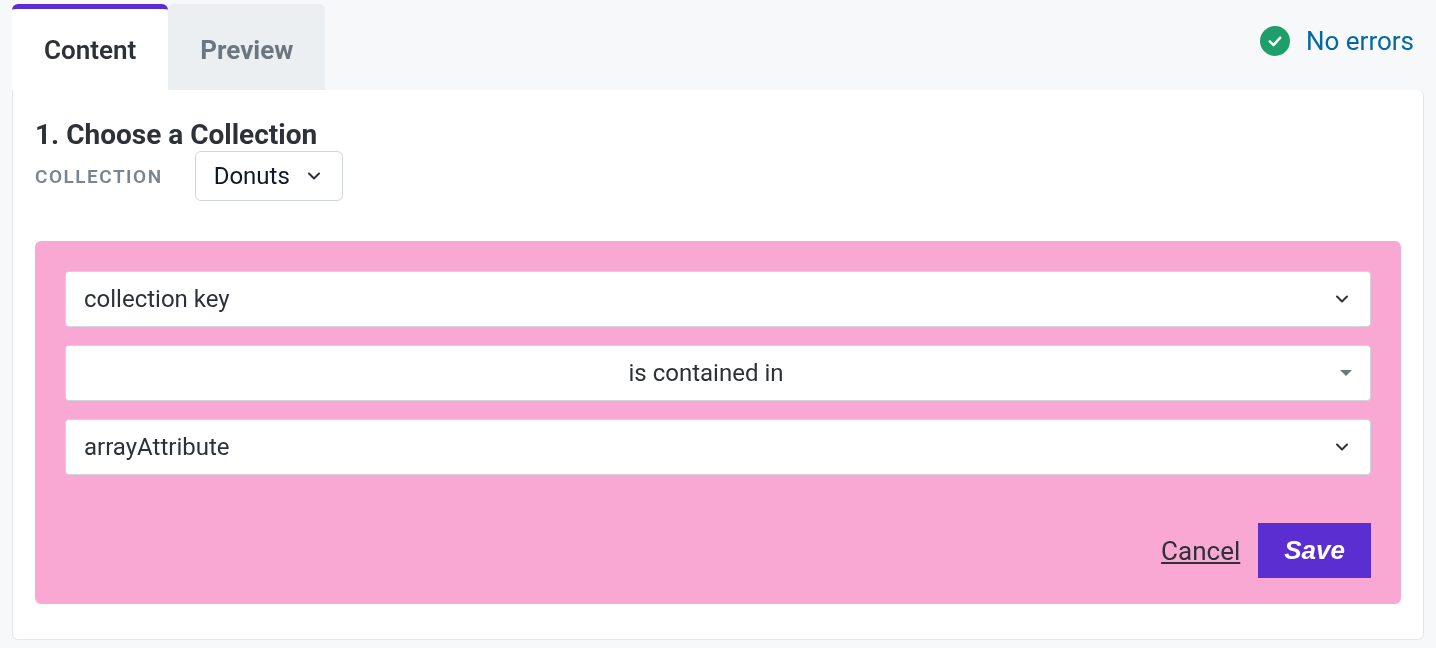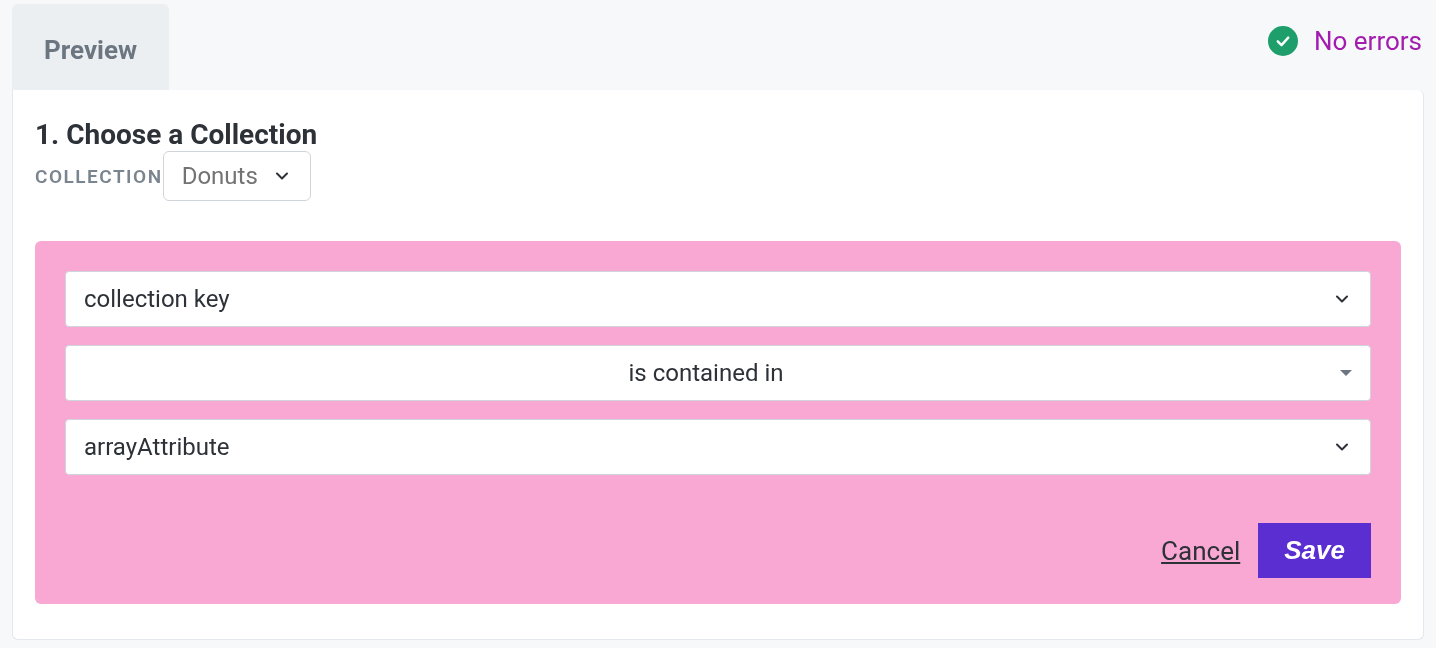--- a/index.html
+++ b/index.html
@@ -44,27 +44,27 @@
     border-top: 5px solid #5b2ed1;
   }
   .tab.inactive {
     background: #eceff2;
     color: #6b7680;
     font-weight: 700;
   }
 
   .status {
     position: absolute;
-    right: 2px;
+    right: 10px;
     top: 22px;
     display: flex;
     align-items: center;
     gap: 16px;
     font-size: 26px;
-    color: #a21caf;
+    color: #0369a1;
   }
   .status-icon {
     width: 30px;
     height: 30px;
     border-radius: 50%;
     background: #1d9e6a;
     display: flex;
     align-items: center;
     justify-content: center;
   }
@@ -82,38 +82,39 @@
 
   .section-title {
     font-size: 28px;
     font-weight: 700;
     color: #2d3138;
   }
 
   .collection-row {
     display: flex;
     align-items: center;
+    gap: 32px;
     margin-bottom: 40px;
   }
   .collection-label {
     font-size: 19px;
     font-weight: 600;
     letter-spacing: 1.5px;
     color: #7a858f;
     text-transform: uppercase;
   }
   .collection-select {
     display: flex;
     align-items: center;
     gap: 14px;
     border: 1px solid #cfd5db;
     border-radius: 6px;
     padding: 10px 18px;
     font-size: 24px;
-    color: #737373;
+    color: #0f172a;
     background: #fff;
     cursor: pointer;
   }
   .chevron-svg { display:block; }
 
   
   .filter-box {
     background: #f9a8d4;
     border-radius: 6px;
     padding: 30px 30px 26px 30px;
@@ -174,20 +175,23 @@
     cursor: pointer;
     font-style: italic;
   }
 </style>
 </head>
 <body>
 
 <div class="app">
 
   <div class="tab-row">
+    <div class="tab active">
+      <span>Content</span>
+    </div>
     <div class="tab inactive">
       <span>Preview</span>
     </div>
 
     <div class="status">
       <span class="status-icon">
         <svg width="18" height="18" viewBox="0 0 24 24" fill="none">
           <path d="M5 12.5L10 17.5L19 7.5" stroke="#ffffff" stroke-width="3.2" stroke-linecap="round" stroke-linejoin="round"></path>
         </svg>
       </span>

